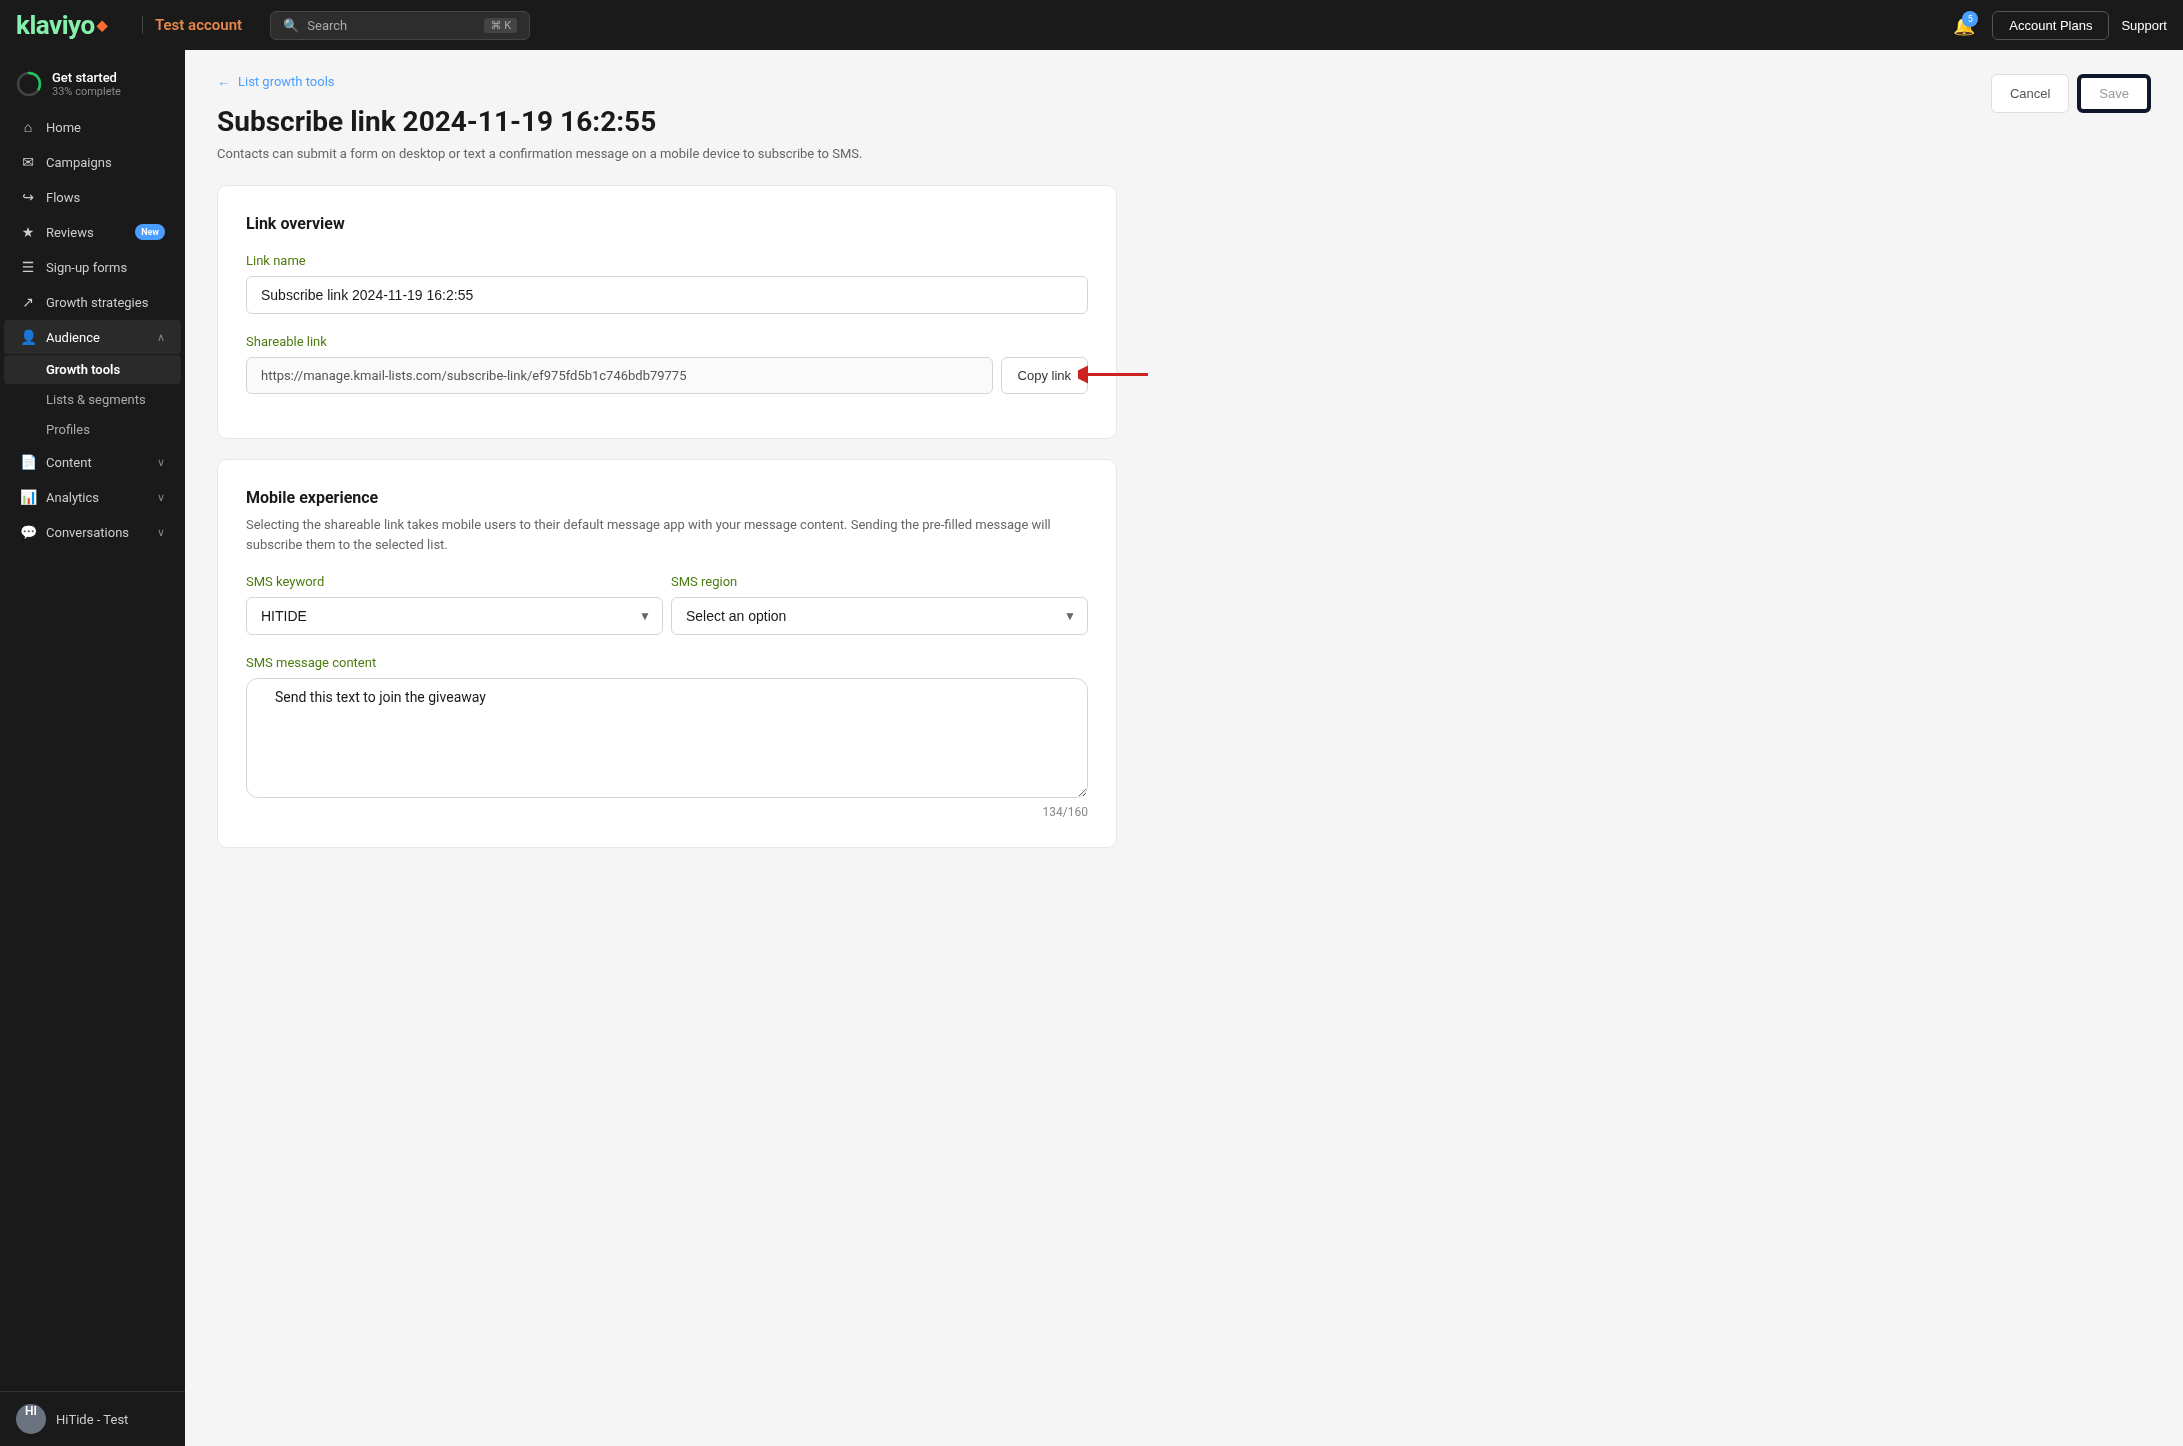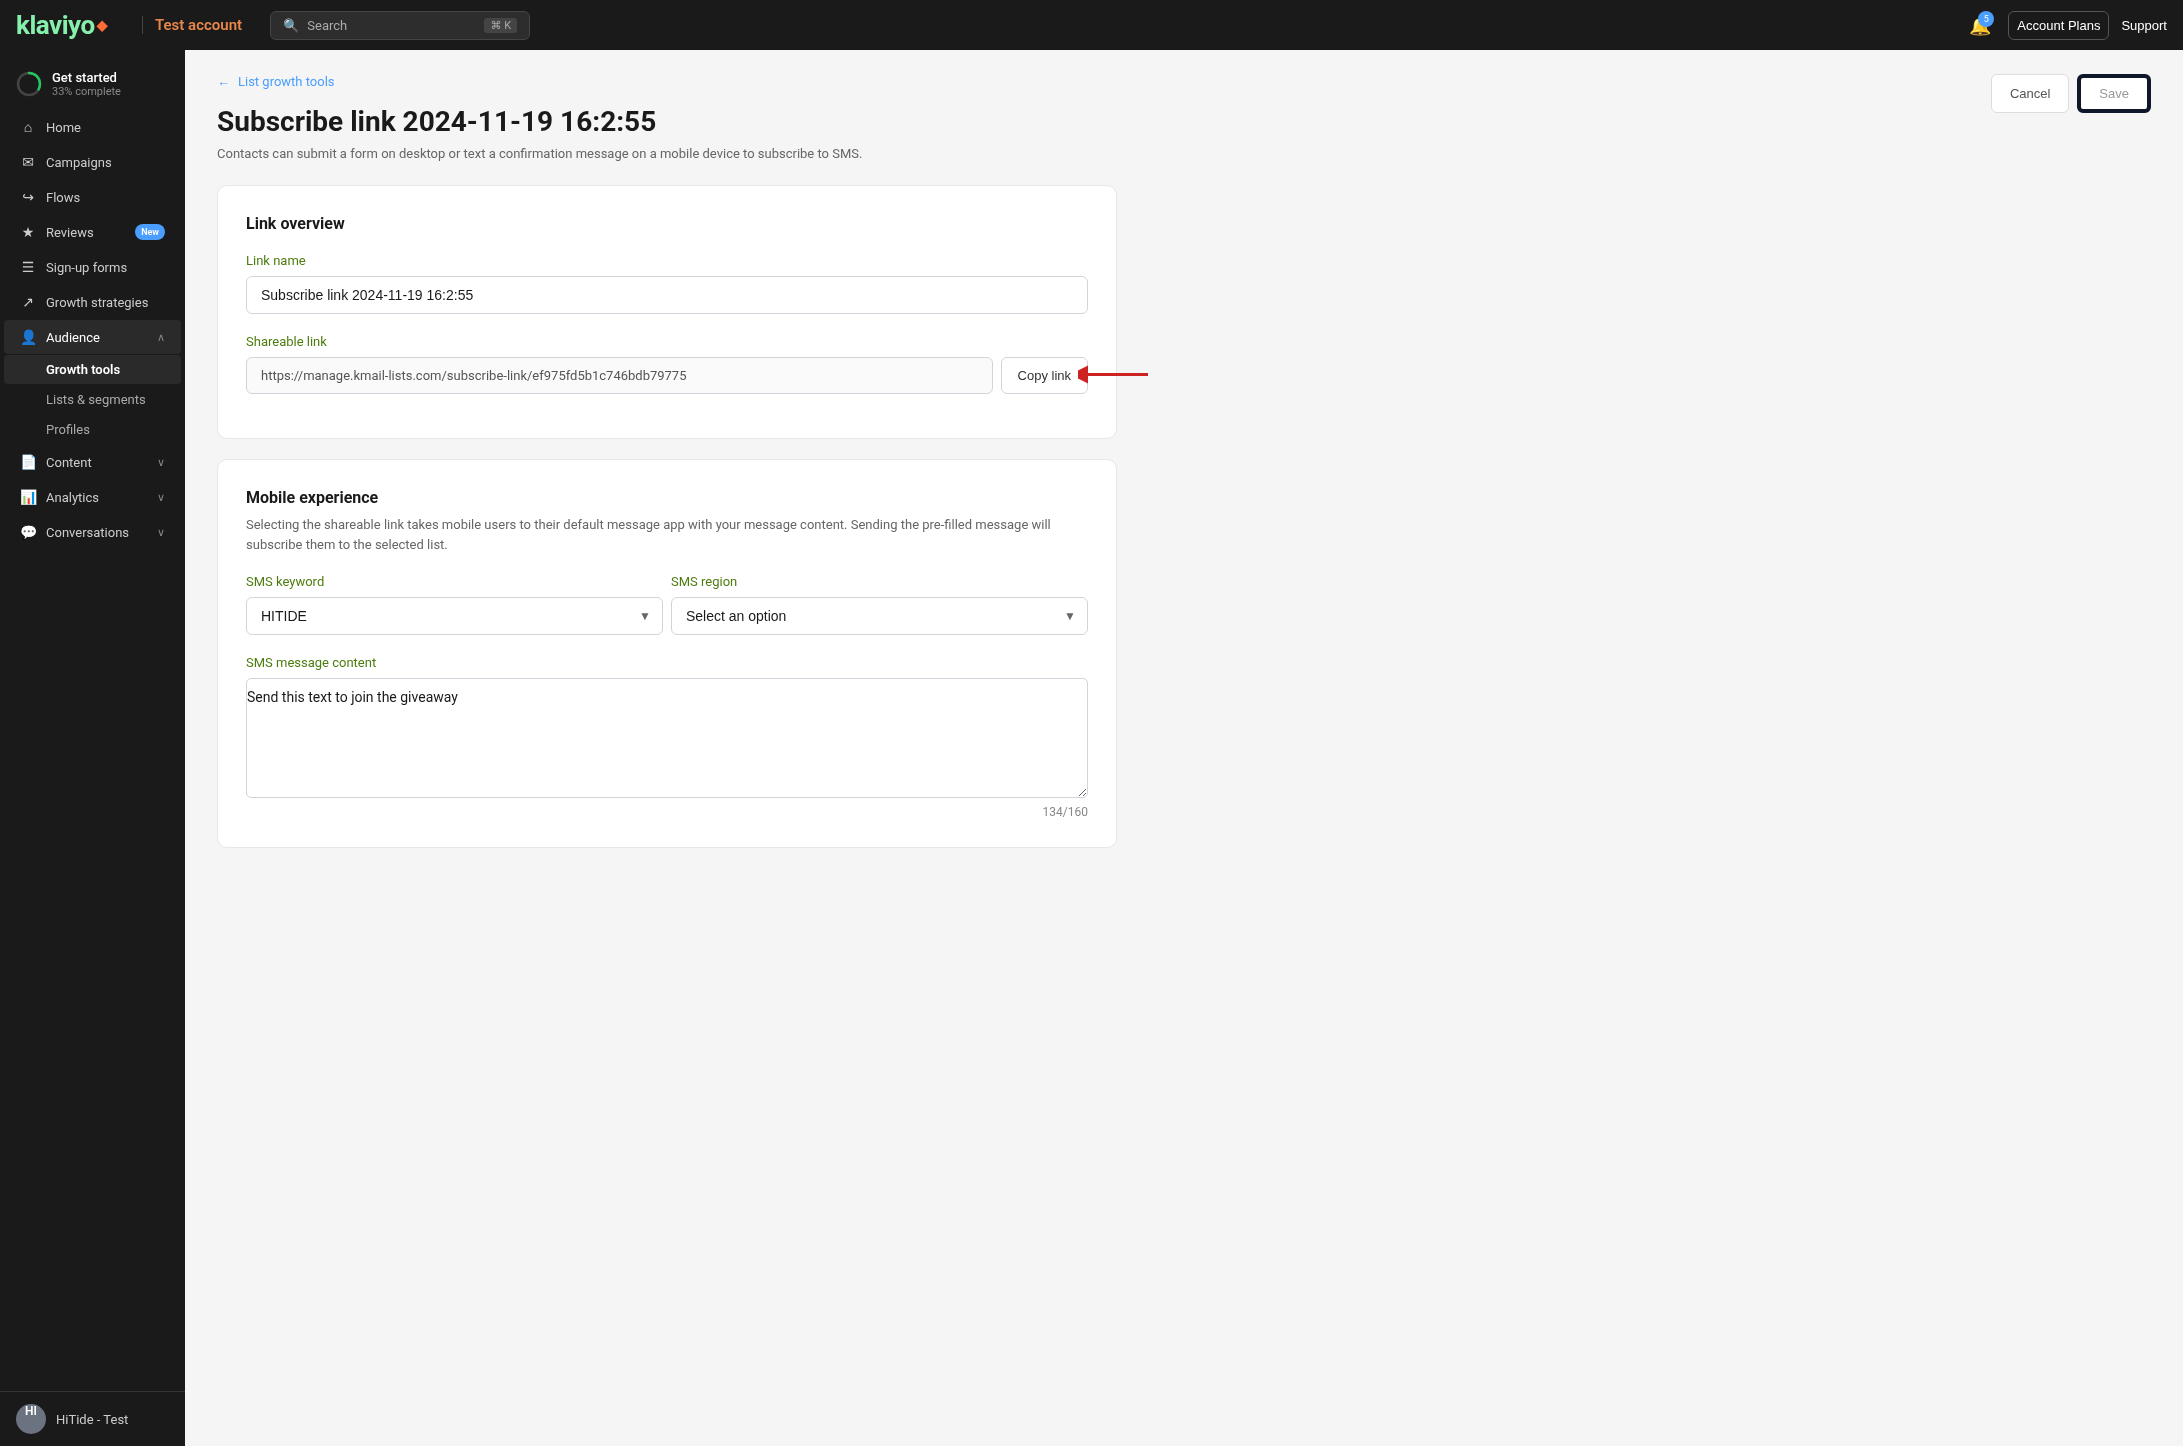--- a/index.html
+++ b/index.html
@@ -88,21 +88,21 @@
       height: 16px;
       border-radius: 50%;
       display: flex;
       align-items: center;
       justify-content: center;
     }
     .account-plans-btn {
       border: 1px solid #555;
       border-radius: 6px;
       color: white;
-      padding: 6px 8px;
+      padding: 6px 16px;
       font-size: 13px;
       cursor: pointer;
       background: transparent;
     }
     .support-btn {
       color: white;
       font-size: 13px;
       cursor: pointer;
       background: transparent;
       border: none;
@@ -333,22 +333,22 @@
       top: 50%;
       transform: translateY(-50%);
       pointer-events: none;
       color: #666;
       font-size: 12px;
     }
 
     .textarea-field {
       width: 100%;
       border: 1px solid #d1d5db;
-      border-radius: 5px;
-      padding: 10px 0;
+      border-radius: 12px;
+      padding: 10px 28px;
       font-size: 14px;
       color: #1a1a1a;
       outline: none;
       resize: vertical;
       min-height: 120px;
       font-family: inherit;
     }
     .char-count {
       text-align: right;
       font-size: 12px;

